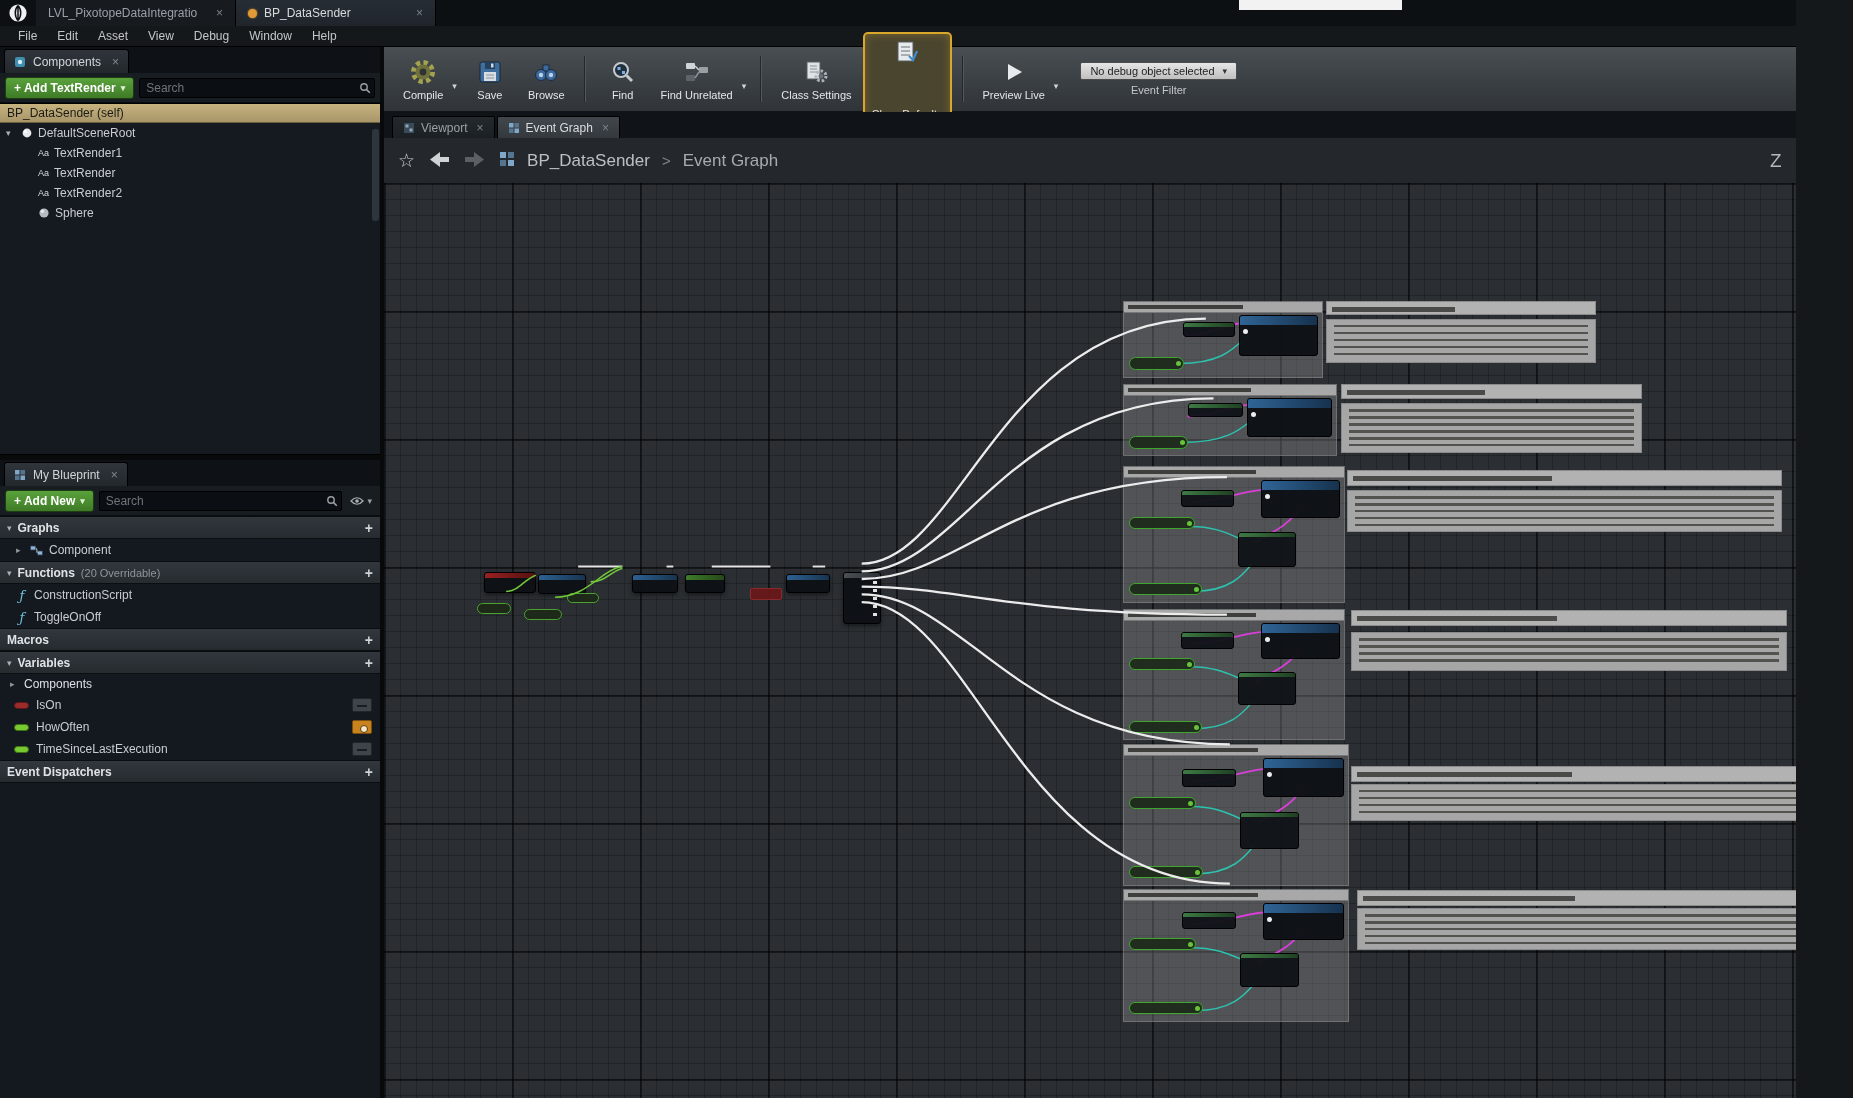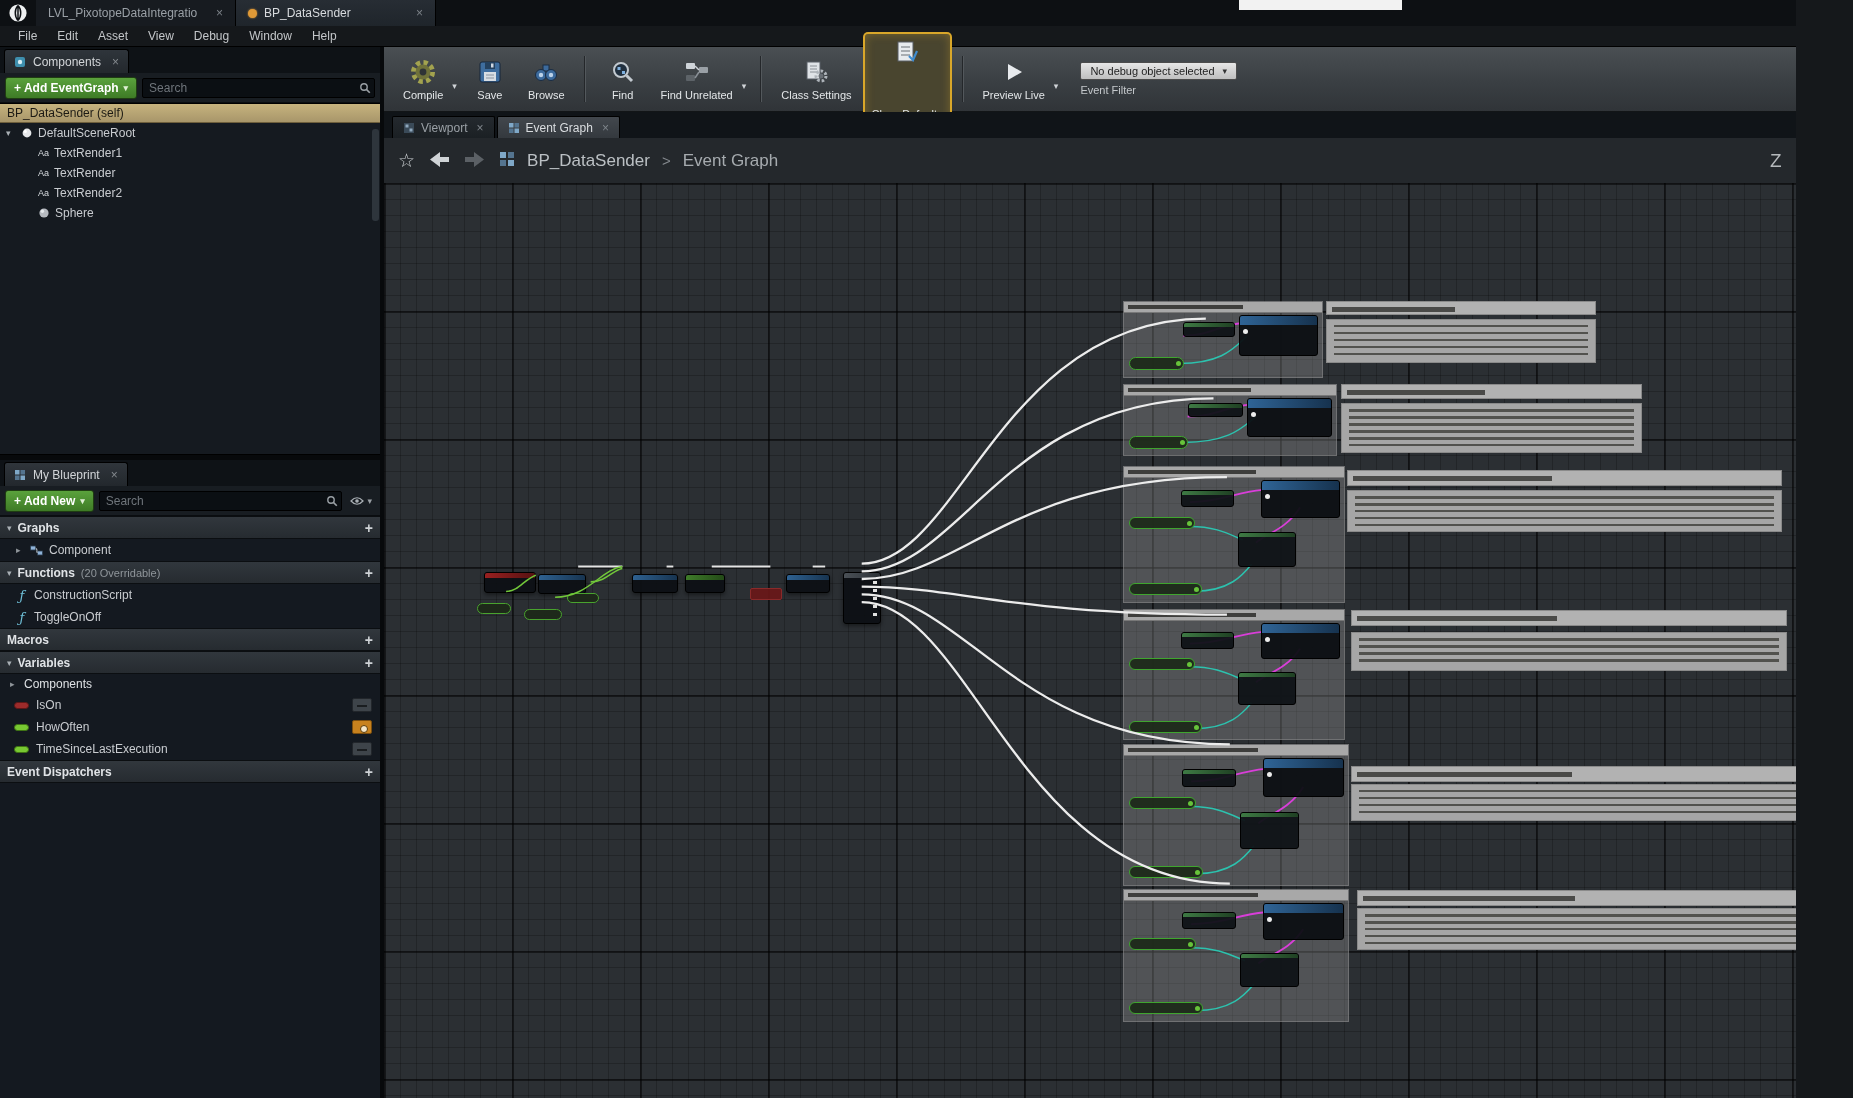--- a/index.html
+++ b/index.html
@@ -91,21 +91,21 @@
 
   
   .toolbar { height:65px; flex:0 0 65px; display:flex; align-items:center; gap:6px; padding:0 12px;
              background:linear-gradient(#4a4f53,#3a3f43 55%,#303438); border-bottom:1px solid #121517; }
   .tb-btn { display:flex; flex-direction:column; align-items:center; justify-content:center; gap:3px;
             min-width:50px; padding:4px 7px; color:#e3e6e8; font-size:11px; cursor:pointer; border-radius:3px; }
   .tb-btn .tb-ic { height:28px; display:flex; align-items:center; }
   .tb-btn.hl { background:#49452f; box-shadow:0 0 0 2px #d9a72a, inset 0 0 10px rgba(217,167,42,.35);gap:42px; }
   .tb-caret { font-size:9px; color:#cfd3d6; margin:0 2px 0 -4px; align-self:center; padding-top:14px; }
   .tb-sep { width:2px; height:46px; background:#24272a; border-right:1px solid #53585c; margin:0 6px; }
-  .debug-group { display:flex; flex-direction:column; align-items:flex-start; gap:4px; margin-left:14px; }
+  .debug-group { display:flex; flex-direction:column; align-items:center; gap:4px; margin-left:14px; }
   .debug-dd { display:flex; align-items:center; gap:8px; background:linear-gradient(#e6e6e6,#bfbfbf);
               border:1px solid #4c4c4c; border-radius:2px; color:#1d1d1d; font-size:11px;
               padding:2px 9px; cursor:pointer; }
   .debug-dd .dd-caret { font-size:9px; color:#333; }
   .debug-label { color:#c4c8cb; font-size:11px; }
 
   
   .graph-tabbar { height:26px; flex:0 0 26px; background:#101418; display:flex; align-items:flex-end;
                   gap:2px; padding-left:8px; }
   .gtab { height:22px; display:flex; align-items:center; gap:6px; padding:0 10px;
@@ -256,21 +256,21 @@
             <svg width="12" height="12" viewBox="0 0 12 12">
                 <rect x="1" y="1" width="10" height="10" rx="2" fill="#3e8fae"></rect>
                 <circle cx="6" cy="6" r="2.2" fill="#d7eef5"></circle>
               </svg>
             <span>Components</span>
             <span class="tab-x">×</span>
           </div>
         </div>
         <div class="panel-toolbar">
           <button class="btn-green">
-            <span>+ Add EventGraph</span>
+            <span>+ Add TextRender</span>
             <span class="caret">▾</span>
           </button>
           <div class="searchbox">
             <input class="search-input" placeholder="Search" style="">
             <span class="search-ic">
               <svg width="12" height="12" viewBox="0 0 12 12">
                   <circle cx="5" cy="5" r="3.2" fill="none" stroke="#9aa0a5" stroke-width="1.4"></circle>
                   <line x1="7.6" y1="7.6" x2="10.8" y2="10.8" stroke="#9aa0a5" stroke-width="1.6"></line>
                 </svg>
             </span>

